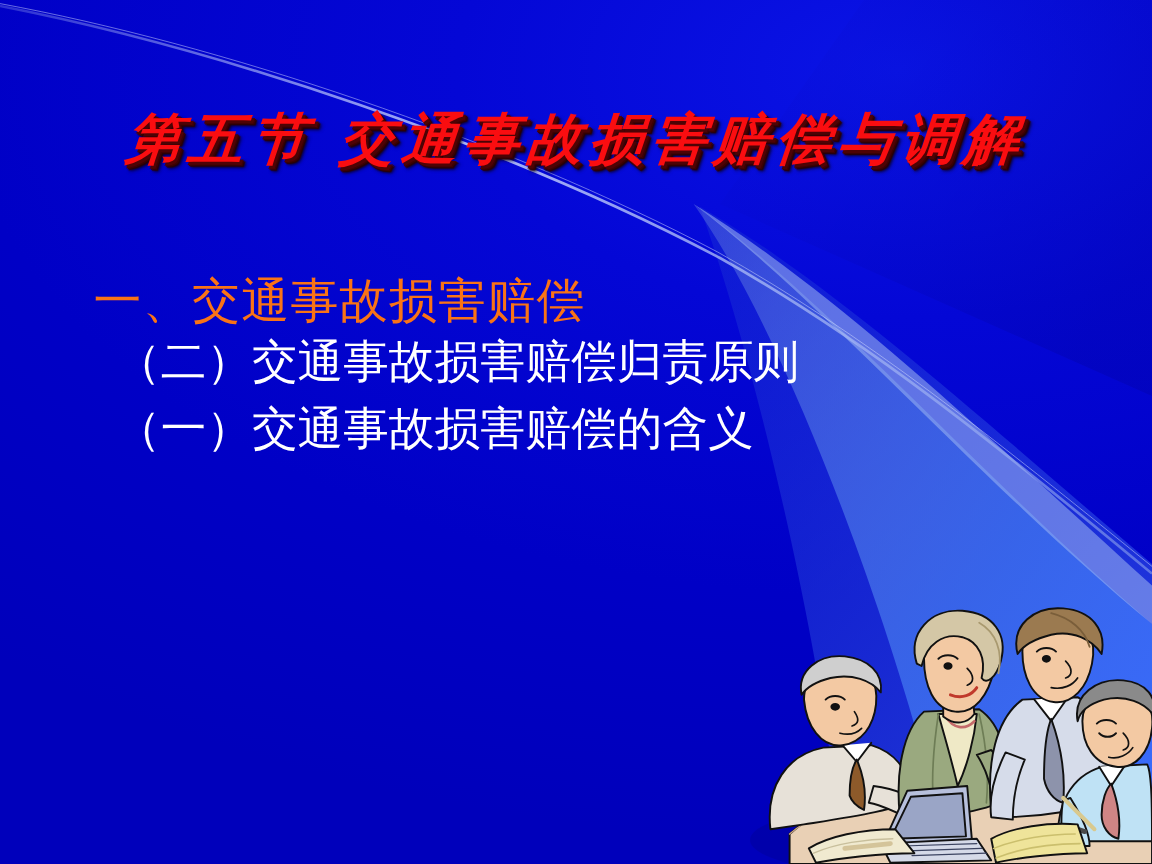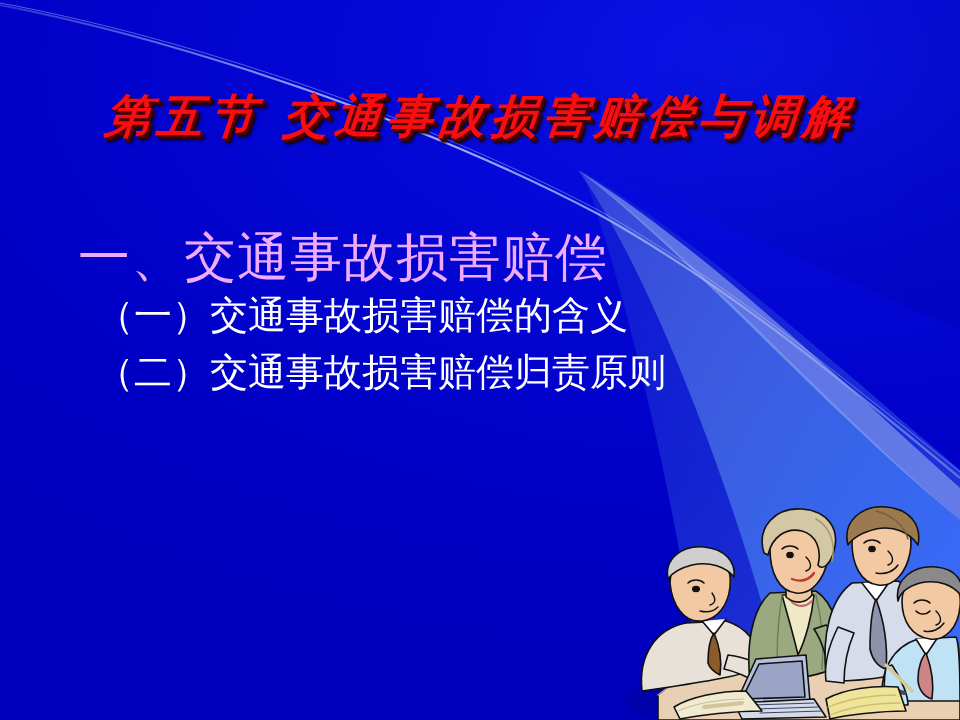--- a/index.html
+++ b/index.html
@@ -59,22 +59,22 @@
   }
 
   
   #body-block {
     position: absolute;
     left: 78px;
     top: 228px;
     width: 860px;
   }
   .level1 {
-    color: #f0abfc;
-    font-size: 52px;
+    color: #f97316;
+    font-size: 40px;
     line-height: 1.14;
     letter-spacing: 1px;
     white-space: nowrap;
     font-family: "Liberation Serif", "DejaVu Serif", serif;
   }
   .level2 {
     color: #ffffff;
     font-size: 38px;
     line-height: 1.48;
     letter-spacing: 0px;
@@ -134,22 +134,22 @@
 
     <ellipse cx="800" cy="700" rx="175" ry="34" fill="#00008f" opacity="0.35"></ellipse>
   </svg>
 
   <div id="title-block">
     <span id="slide-title">第五节  交通事故损害赔偿与调解</span>
   </div>
 
   <div id="body-block">
     <div class="level1">一、交通事故损害赔偿</div>
+    <div class="level2">（二）交通事故损害赔偿归责原则</div>
     <div class="level2">（一）交通事故损害赔偿的含义</div>
-    <div class="level2">（二）交通事故损害赔偿归责原则</div>
   </div>
 
   <svg id="clipart" viewBox="0 0 330 215">
     <defs>
       <clipPath id="clipBox">
           <rect x="0" y="0" width="330" height="215"></rect>
         </clipPath>
     </defs>
     <g clip-path="url(#clipBox)" stroke="#111111" stroke-width="1.6" stroke-linejoin="round" stroke-linecap="round">
 

